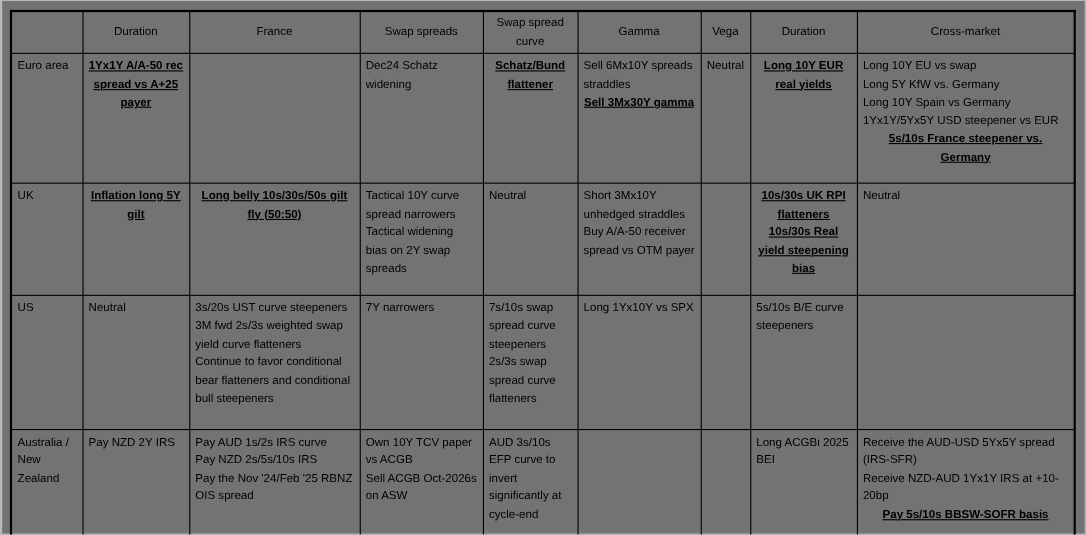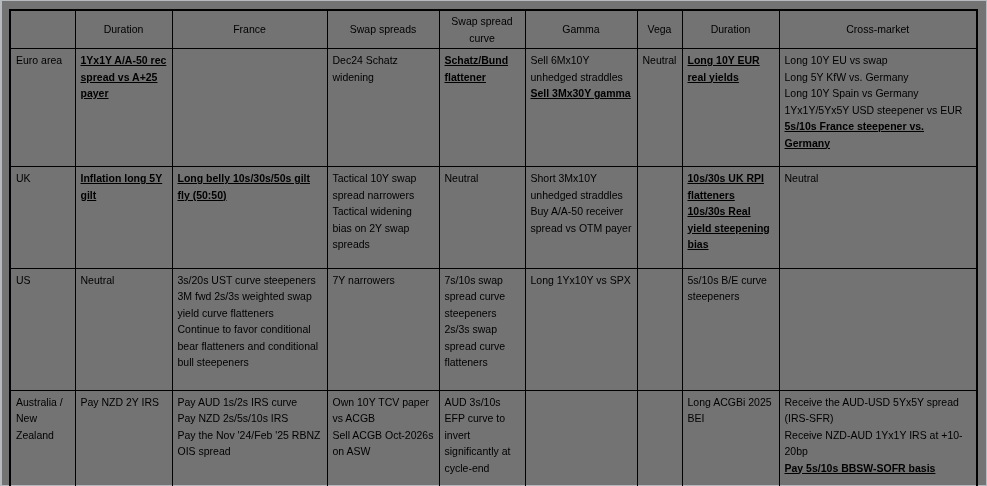--- a/index.html
+++ b/index.html
@@ -59,20 +59,21 @@
   tbody tr:nth-child(1) td { height: 84px; }
   tbody tr:nth-child(2) td { height: 87px; margin-left: 21px; }
   tbody tr:nth-child(3) td { height: 122px; }
   tbody tr:nth-child(4) td { height: 30px; }
   tbody tr:nth-child(5) td { height: 75px; }
   tbody tr:nth-child(6) td { height: 41px; }
   .entry { margin: 0; }
   .strong {
     font-weight: bold;
     text-decoration: underline;
+    text-align: center;
   }
 </style>
 </head>
 <body>
 
 <div class="page">
   <table class="reco">
     <colgroup>
       <col class="c0">
         <col class="c1">
@@ -104,21 +105,21 @@
             <div class="entry strong">1Yx1Y A/A-50 rec spread vs A+25 payer</div>
           </td>
           <td></td>
           <td>
             <div class="entry">Dec24 Schatz widening</div>
           </td>
           <td>
             <div class="entry strong">Schatz/Bund flattener</div>
           </td>
           <td>
-            <div class="entry">Sell 6Mx10Y unhedged straddles</div>
+            <div class="entry">Sell 6Mx10Y spreads straddles</div>
             <div class="entry strong">Sell 3Mx30Y gamma</div>
           </td>
           <td>
             <div class="entry">Neutral</div>
           </td>
           <td>
             <div class="entry strong">Long 10Y EUR real yields</div>
           </td>
           <td>
             <div class="entry">Long 10Y EU vs swap</div>
@@ -130,21 +131,21 @@
         </tr>
         <tr>
           <td>UK</td>
           <td>
             <div class="entry strong">Inflation long 5Y gilt</div>
           </td>
           <td>
             <div class="entry strong">Long belly 10s/30s/50s gilt fly (50:50)</div>
           </td>
           <td>
-            <div class="entry">Tactical 10Y swap spread narrowers</div>
+            <div class="entry">Tactical 10Y curve spread narrowers</div>
             <div class="entry">Tactical widening bias on 2Y swap spreads</div>
           </td>
           <td>
             <div class="entry">Neutral</div>
           </td>
           <td>
             <div class="entry">Short 3Mx10Y unhedged straddles</div>
             <div class="entry">Buy A/A-50 receiver spread vs OTM payer</div>
           </td>
           <td></td>

